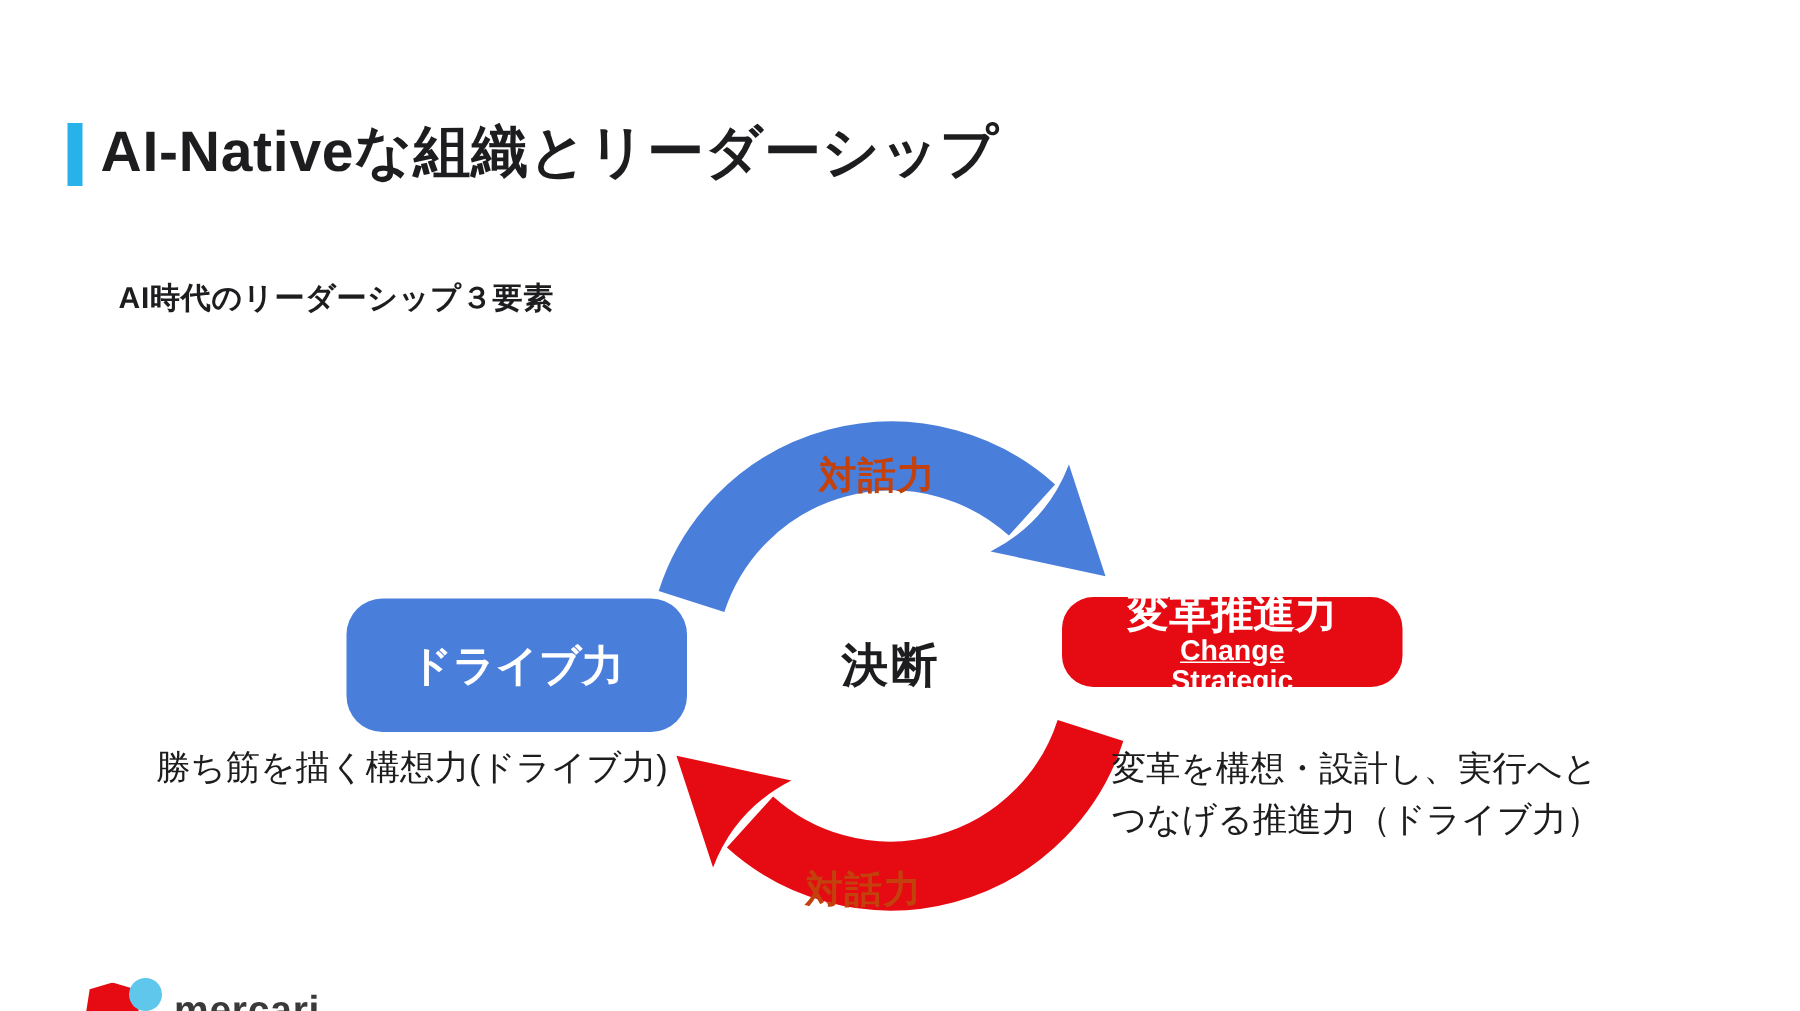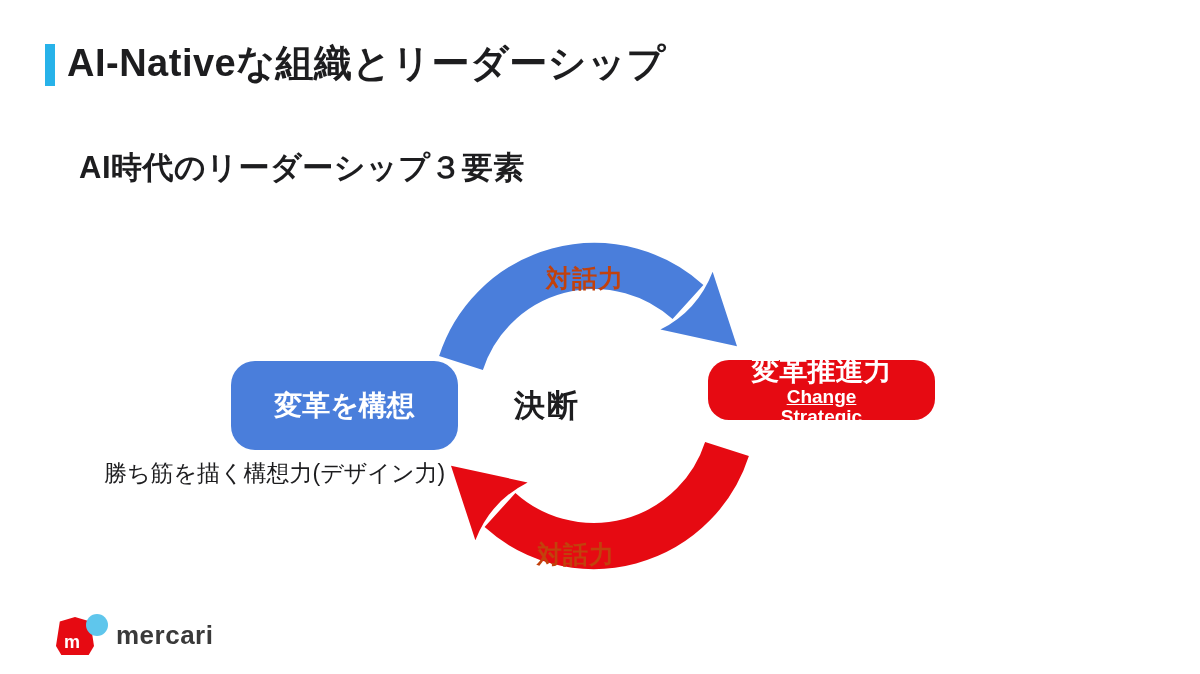--- a/index.html
+++ b/index.html
@@ -1,35 +1,35 @@
 <!DOCTYPE html>
 <html style="--accent-cyan: #27b2e9; --node-blue: #4a7edb; --node-red: #e60a12; --text-dark: #1d1d1f; --logo-dot-blue: #5fc6ec; --logo-text-gray: #3a3a3a;"><head>
 <meta charset="utf-8">
 <style>
   html, body { margin: 0; padding: 0; background: #ffffff; }
   body {
     width: 1200px; height: 674px; position: relative; overflow: hidden;
     font-family: "Liberation Sans", "DejaVu Sans", sans-serif;
     color: var(--text-dark, #1d1d1f);
   }
-  .slide { position: absolute; inset: 0; background: #ffffff; }
+  .slide { position: absolute; inset: 0; background: #ffffff; margin-top: 38px; }
 
   
   .accent-bar {
     position: absolute; left: 45px; top: 44px; width: 10px; height: 42px;
     background: var(--accent-cyan, #27b2e9);
   }
   .slide-title {
     position: absolute; left: 67px; top: 38px; margin: 0;
     font-size: 38px; font-weight: 800; letter-spacing: 0.5px;
     color: var(--text-dark, #1d1d1f); white-space: nowrap;
   }
   .slide-subtitle {
     position: absolute; left: 79px; top: 147px; margin: 0;
-    font-size: 31px; font-weight: 800; letter-spacing: 0.5px;
+    font-size: 20px; font-weight: 800; letter-spacing: 0.5px;
     color: var(--text-dark, #1d1d1f); white-space: nowrap;
   }
 
   
   .diagram-svg { position: absolute; left: 0; top: 0; width: 1200px; height: 674px; }
   .arc { fill: none; stroke-width: 46px; }
   .arc.blue { stroke: var(--node-blue, #4a7edb); }
   .arc.red  { stroke: var(--node-red, #e60a12); }
   .arrowhead-blue { fill: var(--node-blue, #4a7edb); }
   .arrowhead-red  { fill: var(--node-red, #e60a12); }
@@ -46,21 +46,21 @@
   .node-red {
     left: 708px; top: 360px; width: 227px; height: 60px;
     background: var(--node-red, #e60a12); border-radius: 21px;
   }
   .node-title { font-size: 28px; font-weight: 800; line-height: 33px; white-space: nowrap; }
   .node-sub   { font-size: 20px; font-weight: 700; line-height: 22px; white-space: nowrap; }
   .node-red .node-sub { font-size: 19px; line-height: 20px; text-decoration: underline; }
 
   .center-label {
     position: absolute; left: 514px; top: 385px; width: 160px;
-    text-align: left; font-size: 31px; font-weight: 800;
+    text-align: center; font-size: 31px; font-weight: 800;
     color: var(--text-dark, #1d1d1f); letter-spacing: 2px;
   }
   .arc-label {
     position: absolute; width: 160px; text-align: center;
     font-size: 25px; font-weight: 800; color: #c2410c; letter-spacing: 1px;
   }
   .arc-label.top    { left: 505px; top: 262px; }
   .arc-label.bottom { left: 496px; top: 538px; }
 
   .caption {
@@ -112,30 +112,34 @@
     <path class="arc blue" d="M 461 363 A 140 140 0 0 1 688 302" marker-end="url(#arrowBlue)"></path>
     <path class="arc red" d="M 727 449 A 140 140 0 0 1 500 510" marker-end="url(#arrowRed)"></path>
   </svg>
 
   <div class="arc-label top">対話力</div>
   <div class="arc-label bottom">対話力</div>
 
   <div class="center-label">決断</div>
 
   <div class="node node-blue">
-    <div class="node-title">変革を構想</div>
+    <div class="node-title">ドライブ力</div>
   </div>
 
   <div class="node node-red">
     <div class="node-title">変革推進力</div>
     <div class="node-sub">Change</div>
     <div class="node-sub">Strategic</div>
   </div>
 
-  <div class="caption left">勝ち筋を描く構想力(デザイン力)</div>
+  <div class="caption left">勝ち筋を描く構想力(ドライブ力)</div>
+  <div class="caption right">
+    <div>変革を構想・設計し、実行へと</div>
+    <div>つなげる推進力（ドライブ力）</div>
+  </div>
 
   <div class="logo">
     <span class="logo-mark">
       <span class="logo-m">m</span>
     </span>
     <span class="logo-dot"></span>
     <span class="logo-text">mercari</span>
   </div>
 
 </div>

